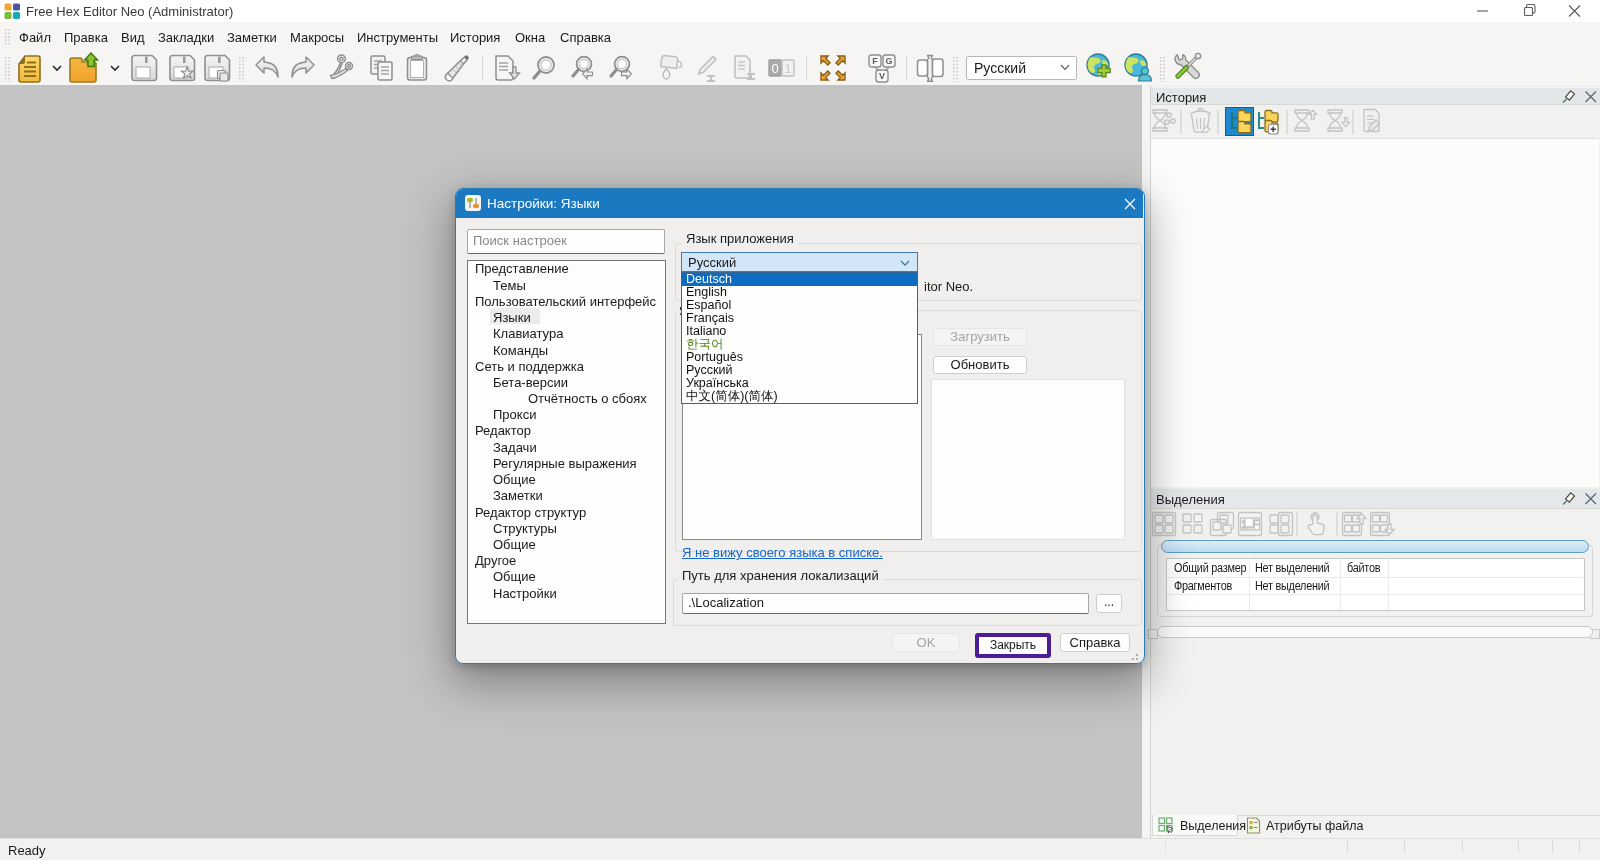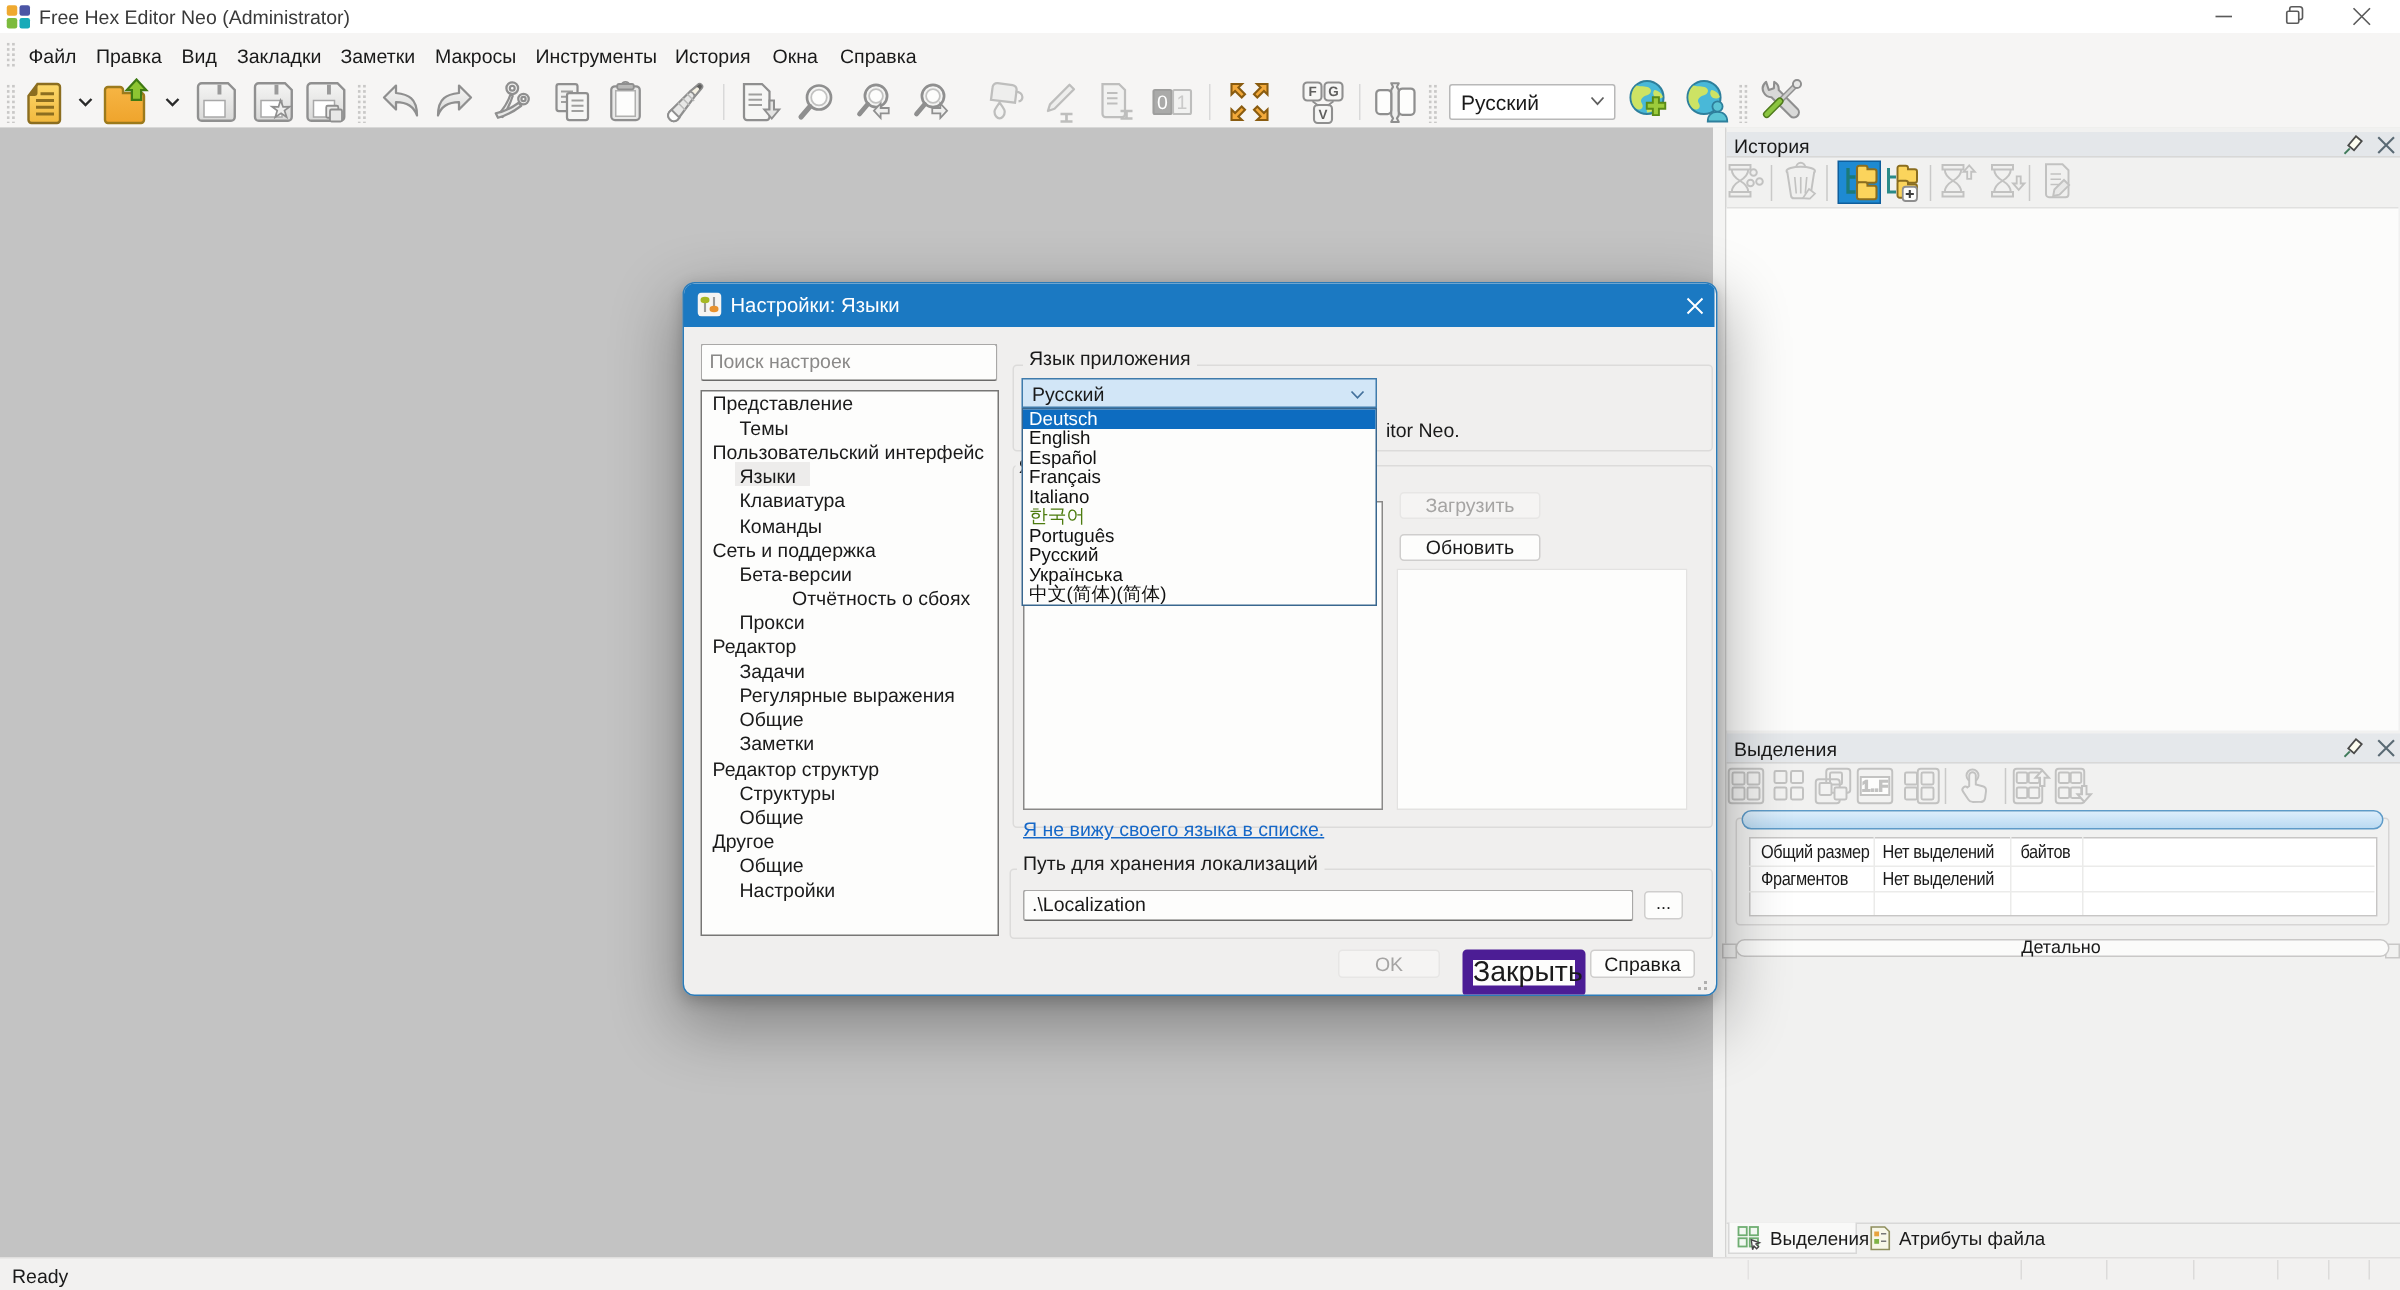--- a/index.html
+++ b/index.html
@@ -456,21 +456,20 @@
   <div class="abs" style="left:1166px;top:594px;width:417px;height:1px;background:#ebebea;"></div>
   <div class="abs" style="left:1174px;top:561px;font-size:12.5px;letter-spacing:-0.3px;color:#1a1a1a;transform:scaleX(0.87);transform-origin:0 0;">Общий размер</div>
   <div class="abs" style="left:1255px;top:561px;font-size:12.5px;letter-spacing:-0.3px;color:#1a1a1a;transform:scaleX(0.87);transform-origin:0 0;">Нет выделений</div>
   <div class="abs" style="left:1347px;top:561px;font-size:12.5px;letter-spacing:-0.3px;color:#1a1a1a;transform:scaleX(0.87);transform-origin:0 0;">байтов</div>
   <div class="abs" style="left:1174px;top:579px;font-size:12.5px;letter-spacing:-0.3px;color:#1a1a1a;transform:scaleX(0.87);transform-origin:0 0;">Фрагментов</div>
   <div class="abs" style="left:1255px;top:579px;font-size:12.5px;letter-spacing:-0.3px;color:#1a1a1a;transform:scaleX(0.87);transform-origin:0 0;">Нет выделений</div>
 
   <div class="abs" style="left:1148px;top:629px;width:8px;height:8px;border:1px solid #c9c8c7;background:#f1f1f0;"></div>
   <div class="abs" style="left:1590px;top:629px;width:8px;height:8px;border:1px solid #c9c8c7;background:#f1f1f0;"></div>
   <div class="abs" style="left:1157px;top:626px;width:434px;height:10px;background:#fbfbfa;border:1px solid #c9c8c7;border-radius:6px;"></div>
-  <div class="abs" style="left:1157px;top:624px;width:434px;text-align:center;font-size:12px;color:#1a1a1a;">Детально</div>
 
   <div class="abs" style="left:1151px;top:815px;width:449px;height:21px;background:#f1f1f0;border-top:1px solid #d8d8d7;"></div>
   <div class="abs" style="left:1152px;top:815px;width:84px;height:20px;background:#f9f9f8;border:1px solid #d8d8d7;border-top:none;"></div>
   <svg class="abs" style="left:1158px;top:817px;" width="17" height="17" viewBox="0 0 17 17">
     <g fill="#f2f8f2" stroke="#6fae72" stroke-width="1.2">
       <rect x="1" y="1" width="5.5" height="5.5"></rect>
         <rect x="8.5" y="1" width="5.5" height="5.5"></rect>
         <rect x="1" y="8.5" width="5.5" height="5.5"></rect>
         <rect x="8.5" y="8.5" width="5.5" height="5.5"></rect>
     </g>
@@ -560,21 +559,21 @@
 
     <div class="abs" style="left:226px;top:356px;font-size:13px;color:#1668c8;text-decoration:underline;">Я не вижу своего языка в списке.</div>
 
     <div class="abs" style="left:217px;top:390px;width:467px;height:45px;border:1px solid #dcdbda;border-radius:3px;"></div>
     <div class="abs" style="left:222px;top:379px;background:#f0efee;padding:0 4px;font-size:13px;color:#1a1a1a;">Путь для хранения локализаций</div>
     <div class="abs" style="left:226px;top:404px;width:405px;height:19px;background:#fdfdfc;border:1px solid #a9a8a7;border-bottom:1px solid #6b6a69;border-radius:2px;"></div>
     <div class="abs" style="left:232px;top:406px;font-size:13px;color:#1a1a1a;">.\Localization</div>
     <div class="abs" style="left:640px;top:405px;width:24px;height:17px;background:#fdfdfc;border:1px solid #cfcecd;border-radius:3px;text-align:center;font-size:12px;color:#1a1a1a;line-height:15px;">...</div>
 
     <div class="abs" style="left:436px;top:444px;width:66px;height:17px;background:#f5f4f3;border:1px solid #e7e6e5;border-radius:3px;text-align:center;font-size:13px;color:#a5a4a3;line-height:17px;">OK</div>
-    <div class="abs" style="left:519px;top:444px;width:68px;height:17px;background:#fdfdfc;border:7px solid #4c1d95;border-radius:3px;text-align:center;font-size:19px;color:#1a1a1a;line-height:17px;">Закрыть</div>
+    <div class="abs" style="left:519px;top:444px;width:68px;height:17px;background:#fdfdfc;border:4px solid #4c1d95;border-radius:3px;text-align:center;font-size:12px;color:#1a1a1a;line-height:17px;">Закрыть</div>
     <div class="abs" style="left:604px;top:444px;width:68px;height:17px;background:#fdfdfc;border:1px solid #cfcecd;border-radius:3px;text-align:center;font-size:13px;color:#1a1a1a;line-height:17px;">Справка</div>
 
     <svg class="abs" style="left:674px;top:463px;" width="9" height="9" viewBox="0 0 9 9">
       <g fill="#b0afae">
           <rect x="6" y="6" width="2" height="2"></rect>
           <rect x="6" y="2" width="2" height="2"></rect>
           <rect x="2" y="6" width="2" height="2"></rect>
         </g>
     </svg>
   </div>

